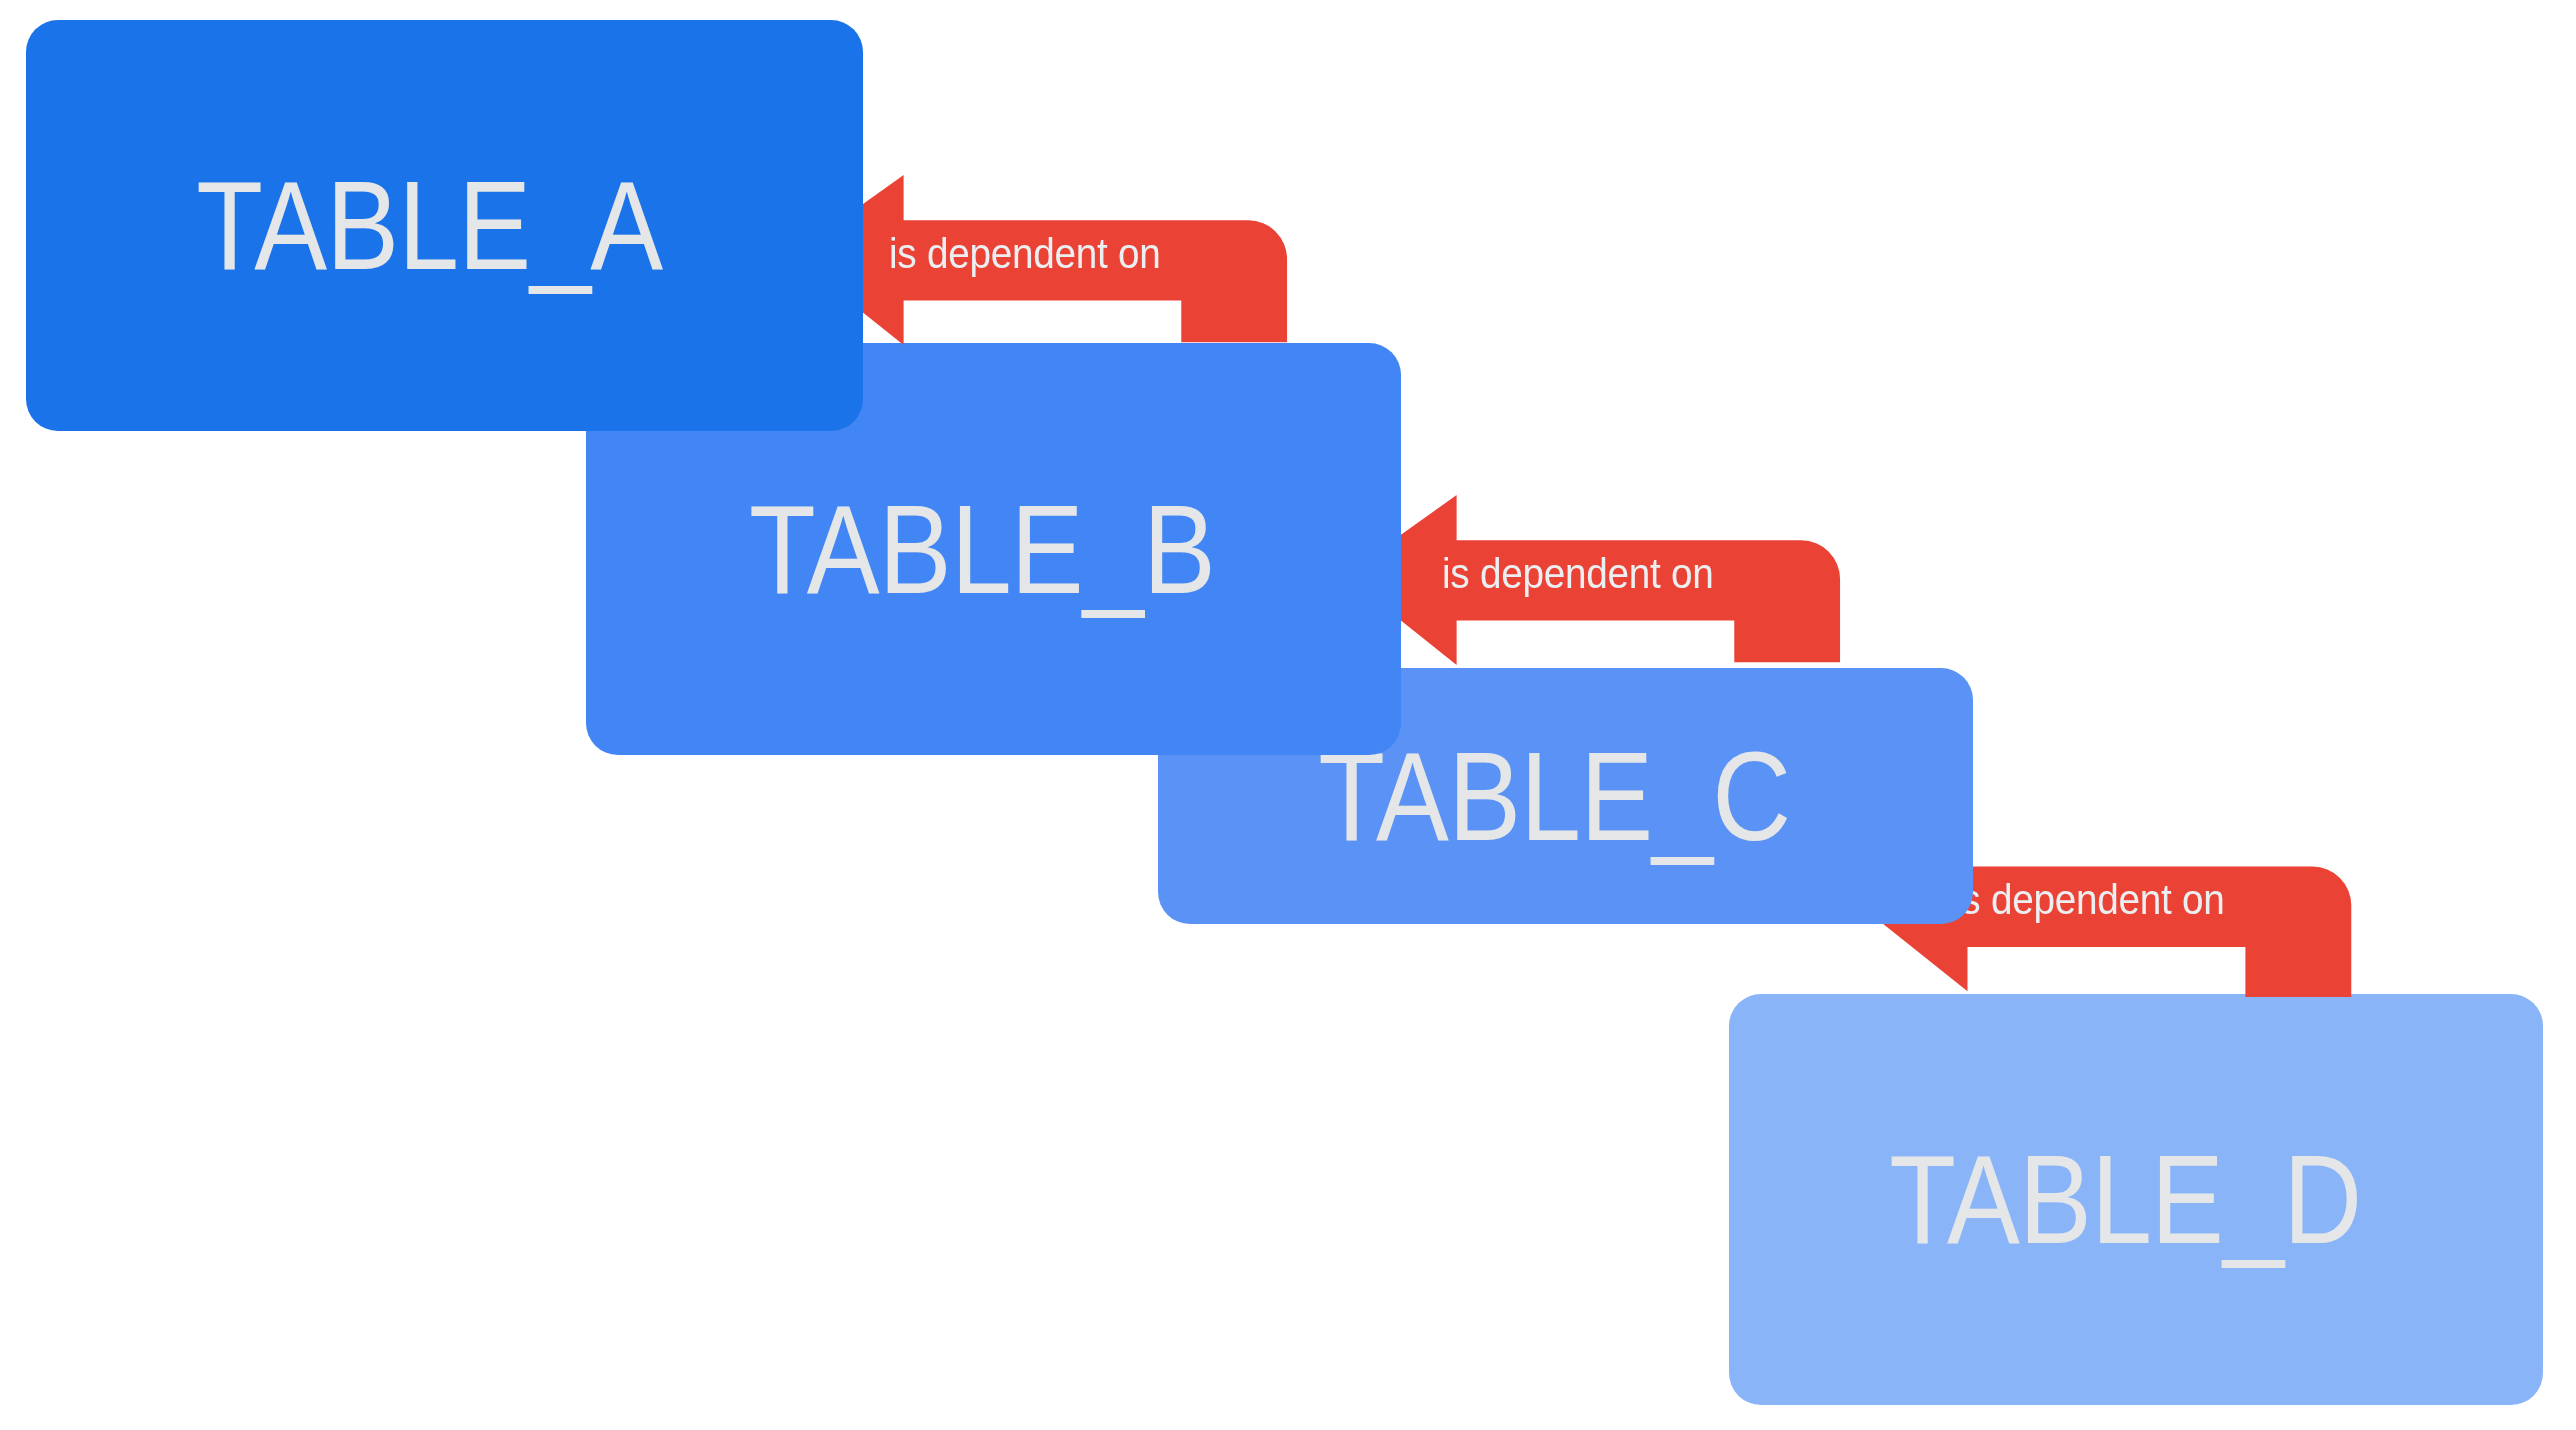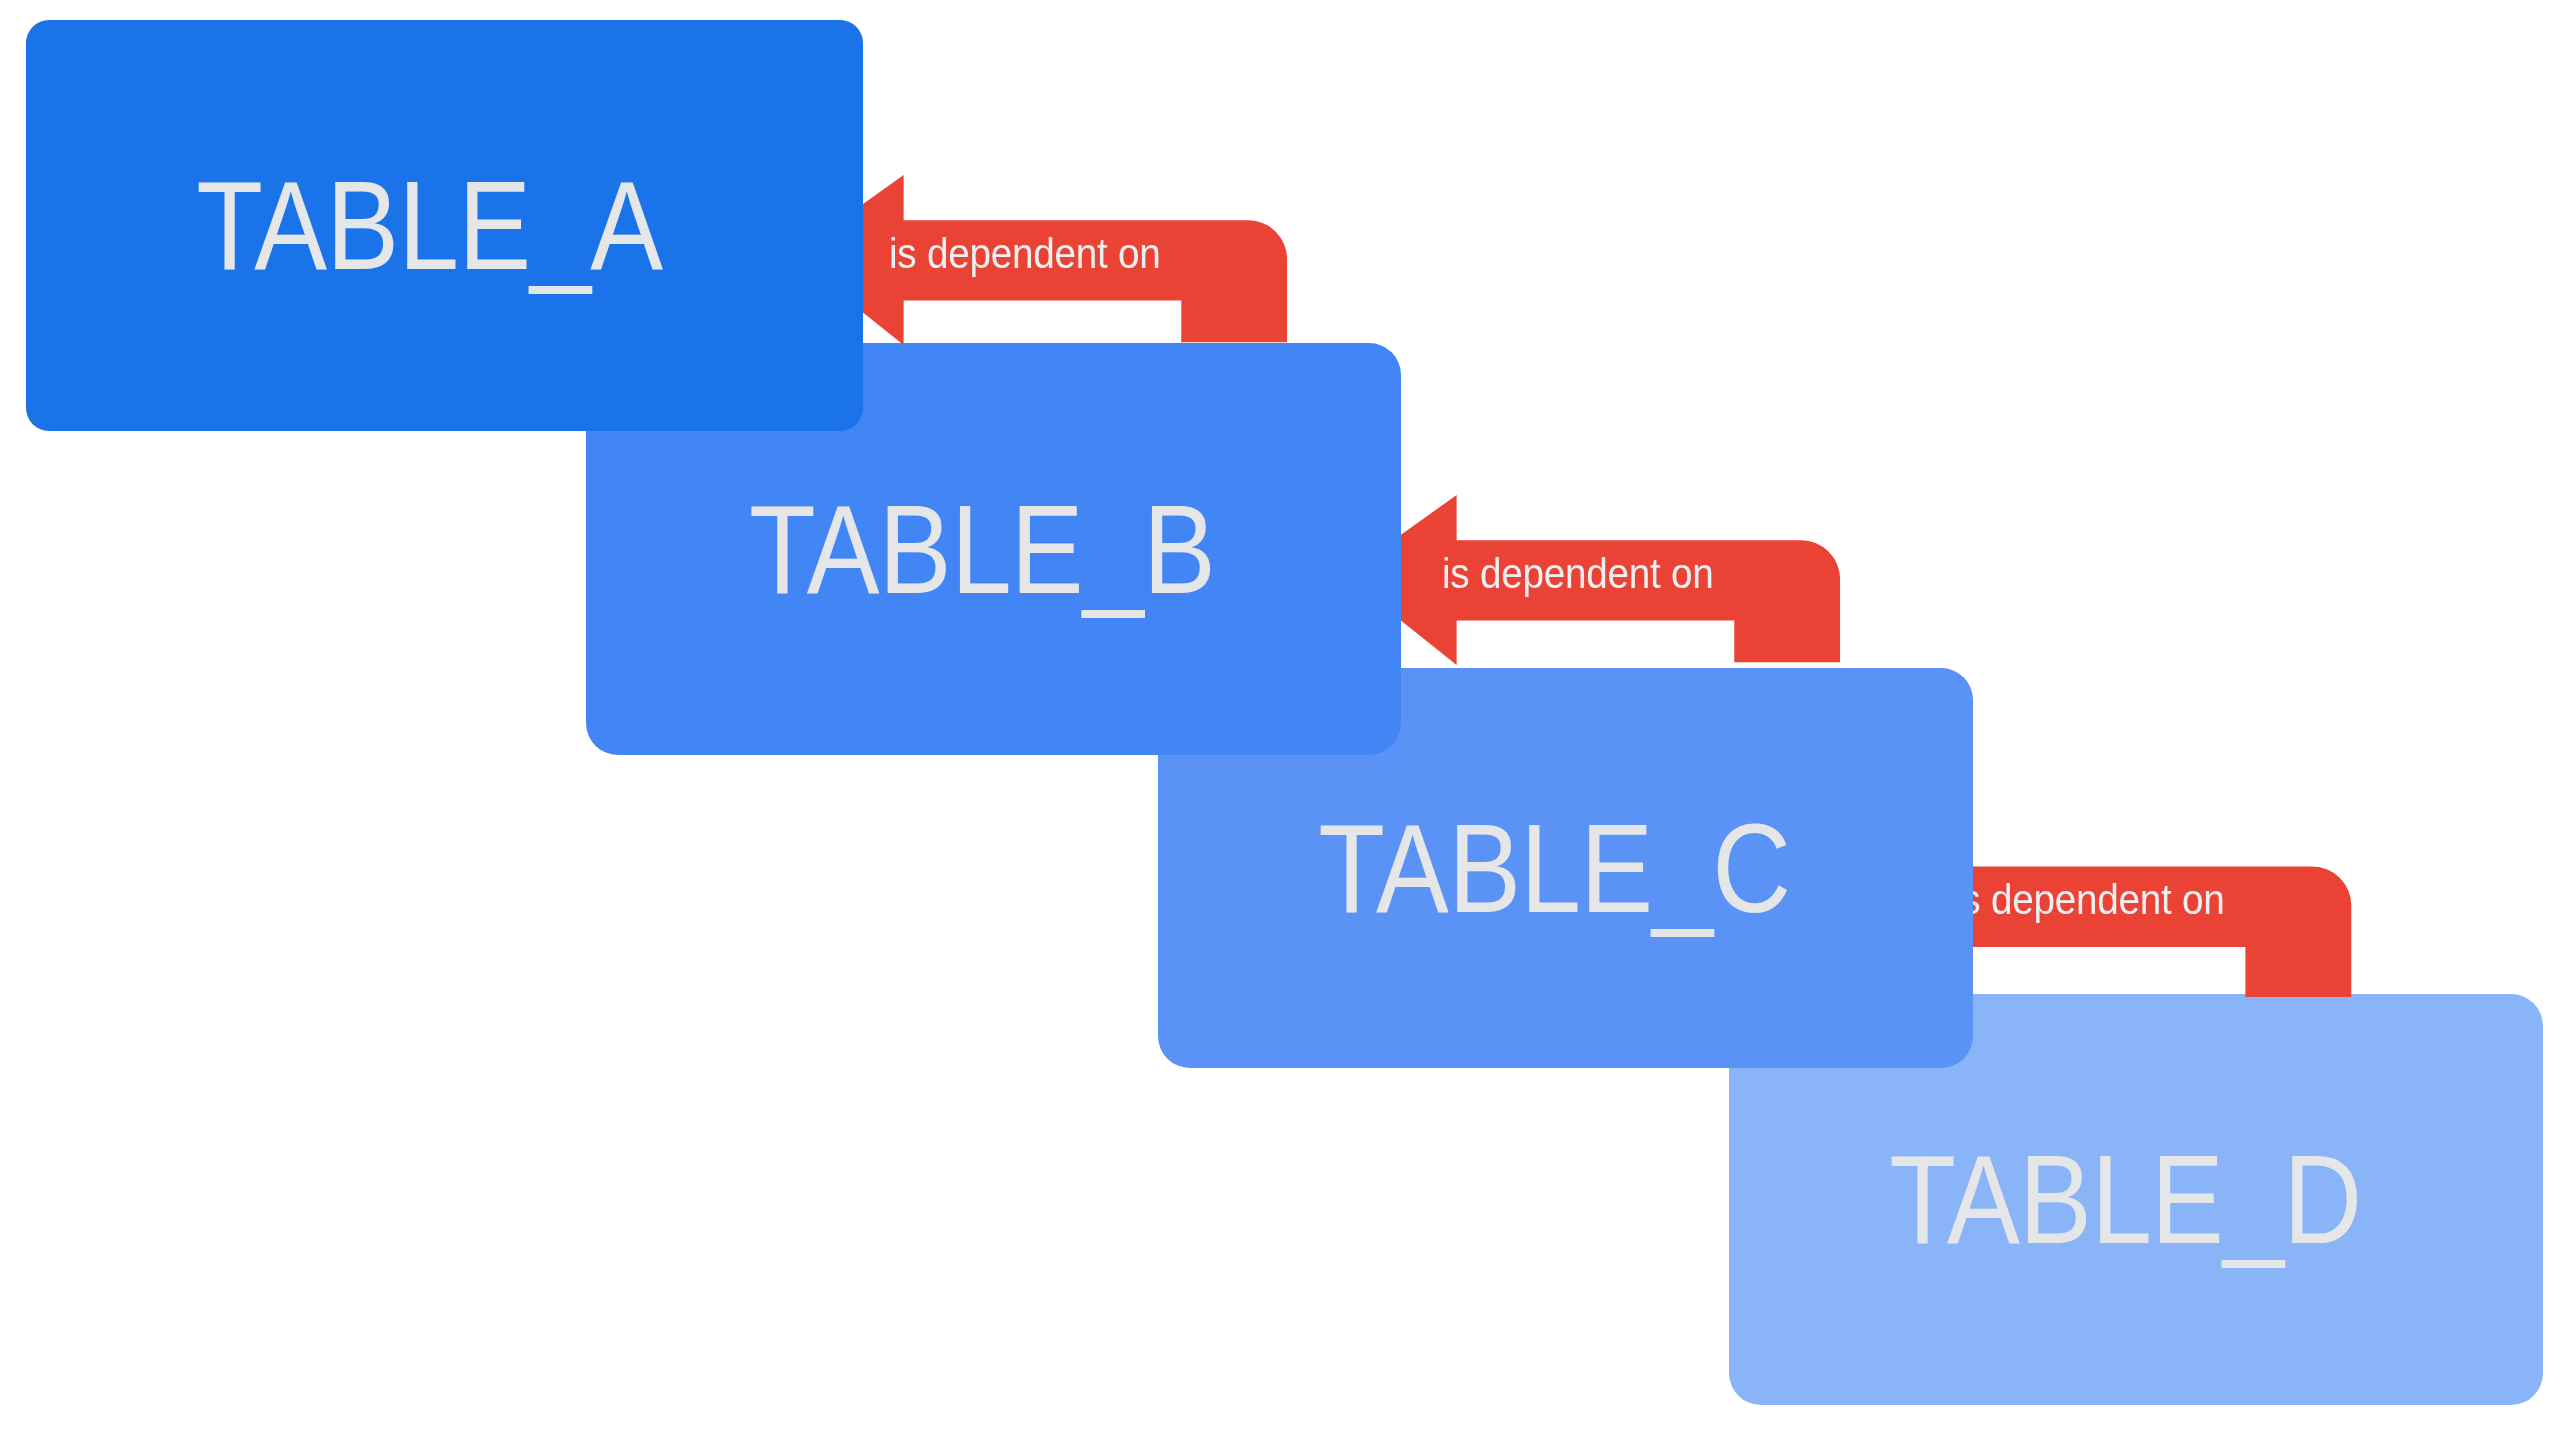--- a/index.html
+++ b/index.html
@@ -32,23 +32,23 @@
     line-height: 1;
     font-weight: 400;
     letter-spacing: -0.9px;
     color: #e4e6e8;
     transform: scaleX(0.86);
     transform-origin: center center;
     white-space: nowrap;
     user-select: none;
   }
   
-  #node-a { left: 25.5px;   top: 20px;   width: 837px; height: 411px; background: #1a73e8; z-index: 10; border-radius: 23px; }
+  #node-a { left: 25.5px;   top: 20px;   width: 837px; height: 411px; background: #1a73e8; z-index: 10; }
   #node-b { left: 586px;  top: 343px;  width: 815px; height: 412px; background: #4285f4; z-index: 8;  }
-  #node-c { left: 1158px; top: 668px;  width: 815px; height: 400px; background: #5b92f5; z-index: 6;  }
+  #node-c { left: 1158px; top: 668px;  width: 815px; height: 256px; background: #5b92f5; z-index: 6;  }
   #node-d { left: 1729px; top: 994px; width: 814px; height: 411px; background: #8ab4f8; z-index: 4;  }
 
   #node-a .node-label { padding-right: 34px; }
   #node-b .node-label { padding-right: 28px; }
   #node-c .node-label { padding-right: 26.5px; }
   #node-d .node-label { padding-right: 24.6px; }
 
   
   .edge {
     position: absolute;

